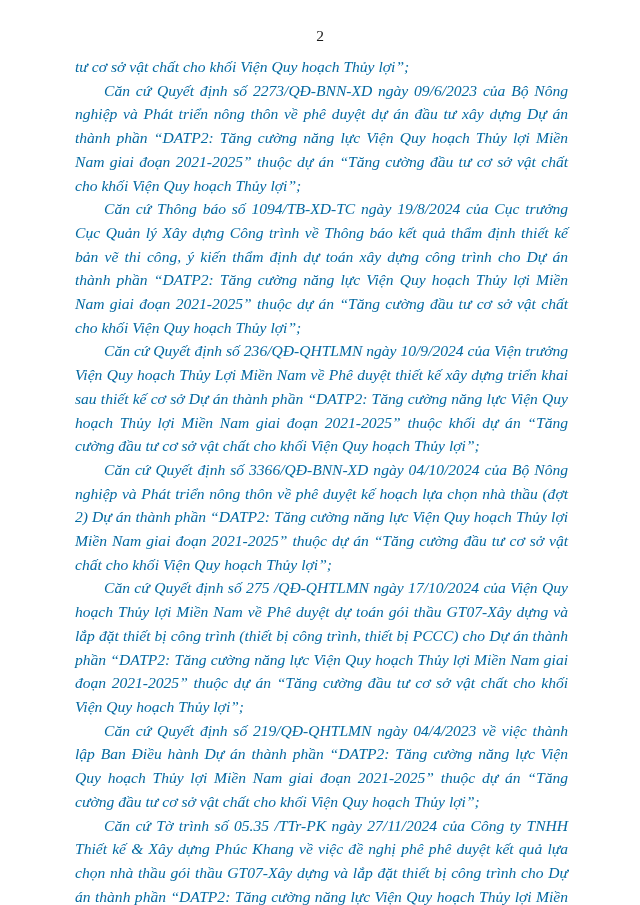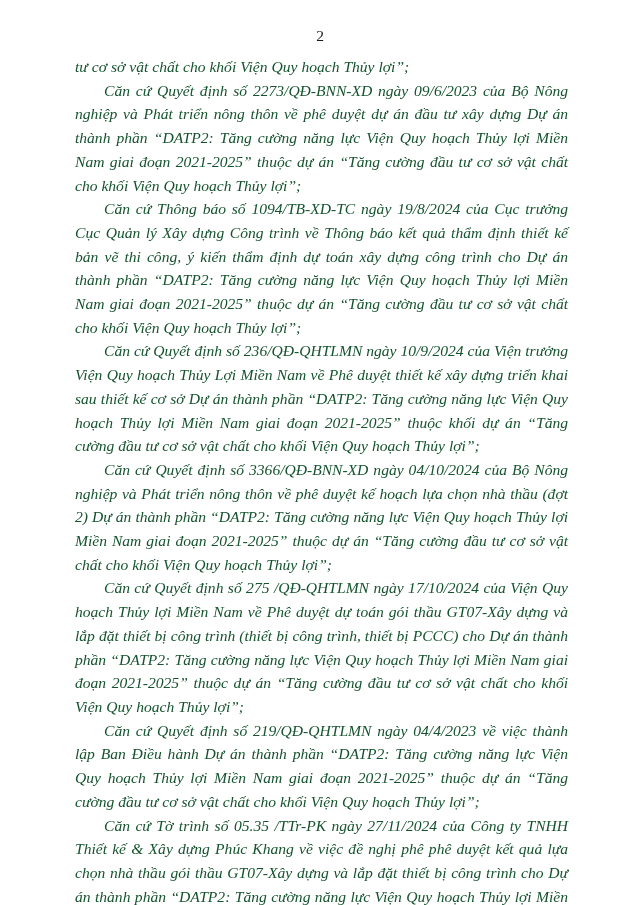--- a/index.html
+++ b/index.html
@@ -40,21 +40,21 @@
     width: 493px;
   }
   p.para {
     margin: 0;
     padding: 0;
     font-size: 15.6px;
     line-height: 23.7px;
     font-style: italic;
     text-align: justify;
     text-justify: inter-word;
-    color: #14532d;
+    color: #0369a1;
     letter-spacing: -0.02px;
     word-spacing: 0.1px;
   }
   p.para.indent {
     text-indent: 29px;
   }
   p.para.continuation {
     text-indent: 0;
   }
   p.para + p.para {

